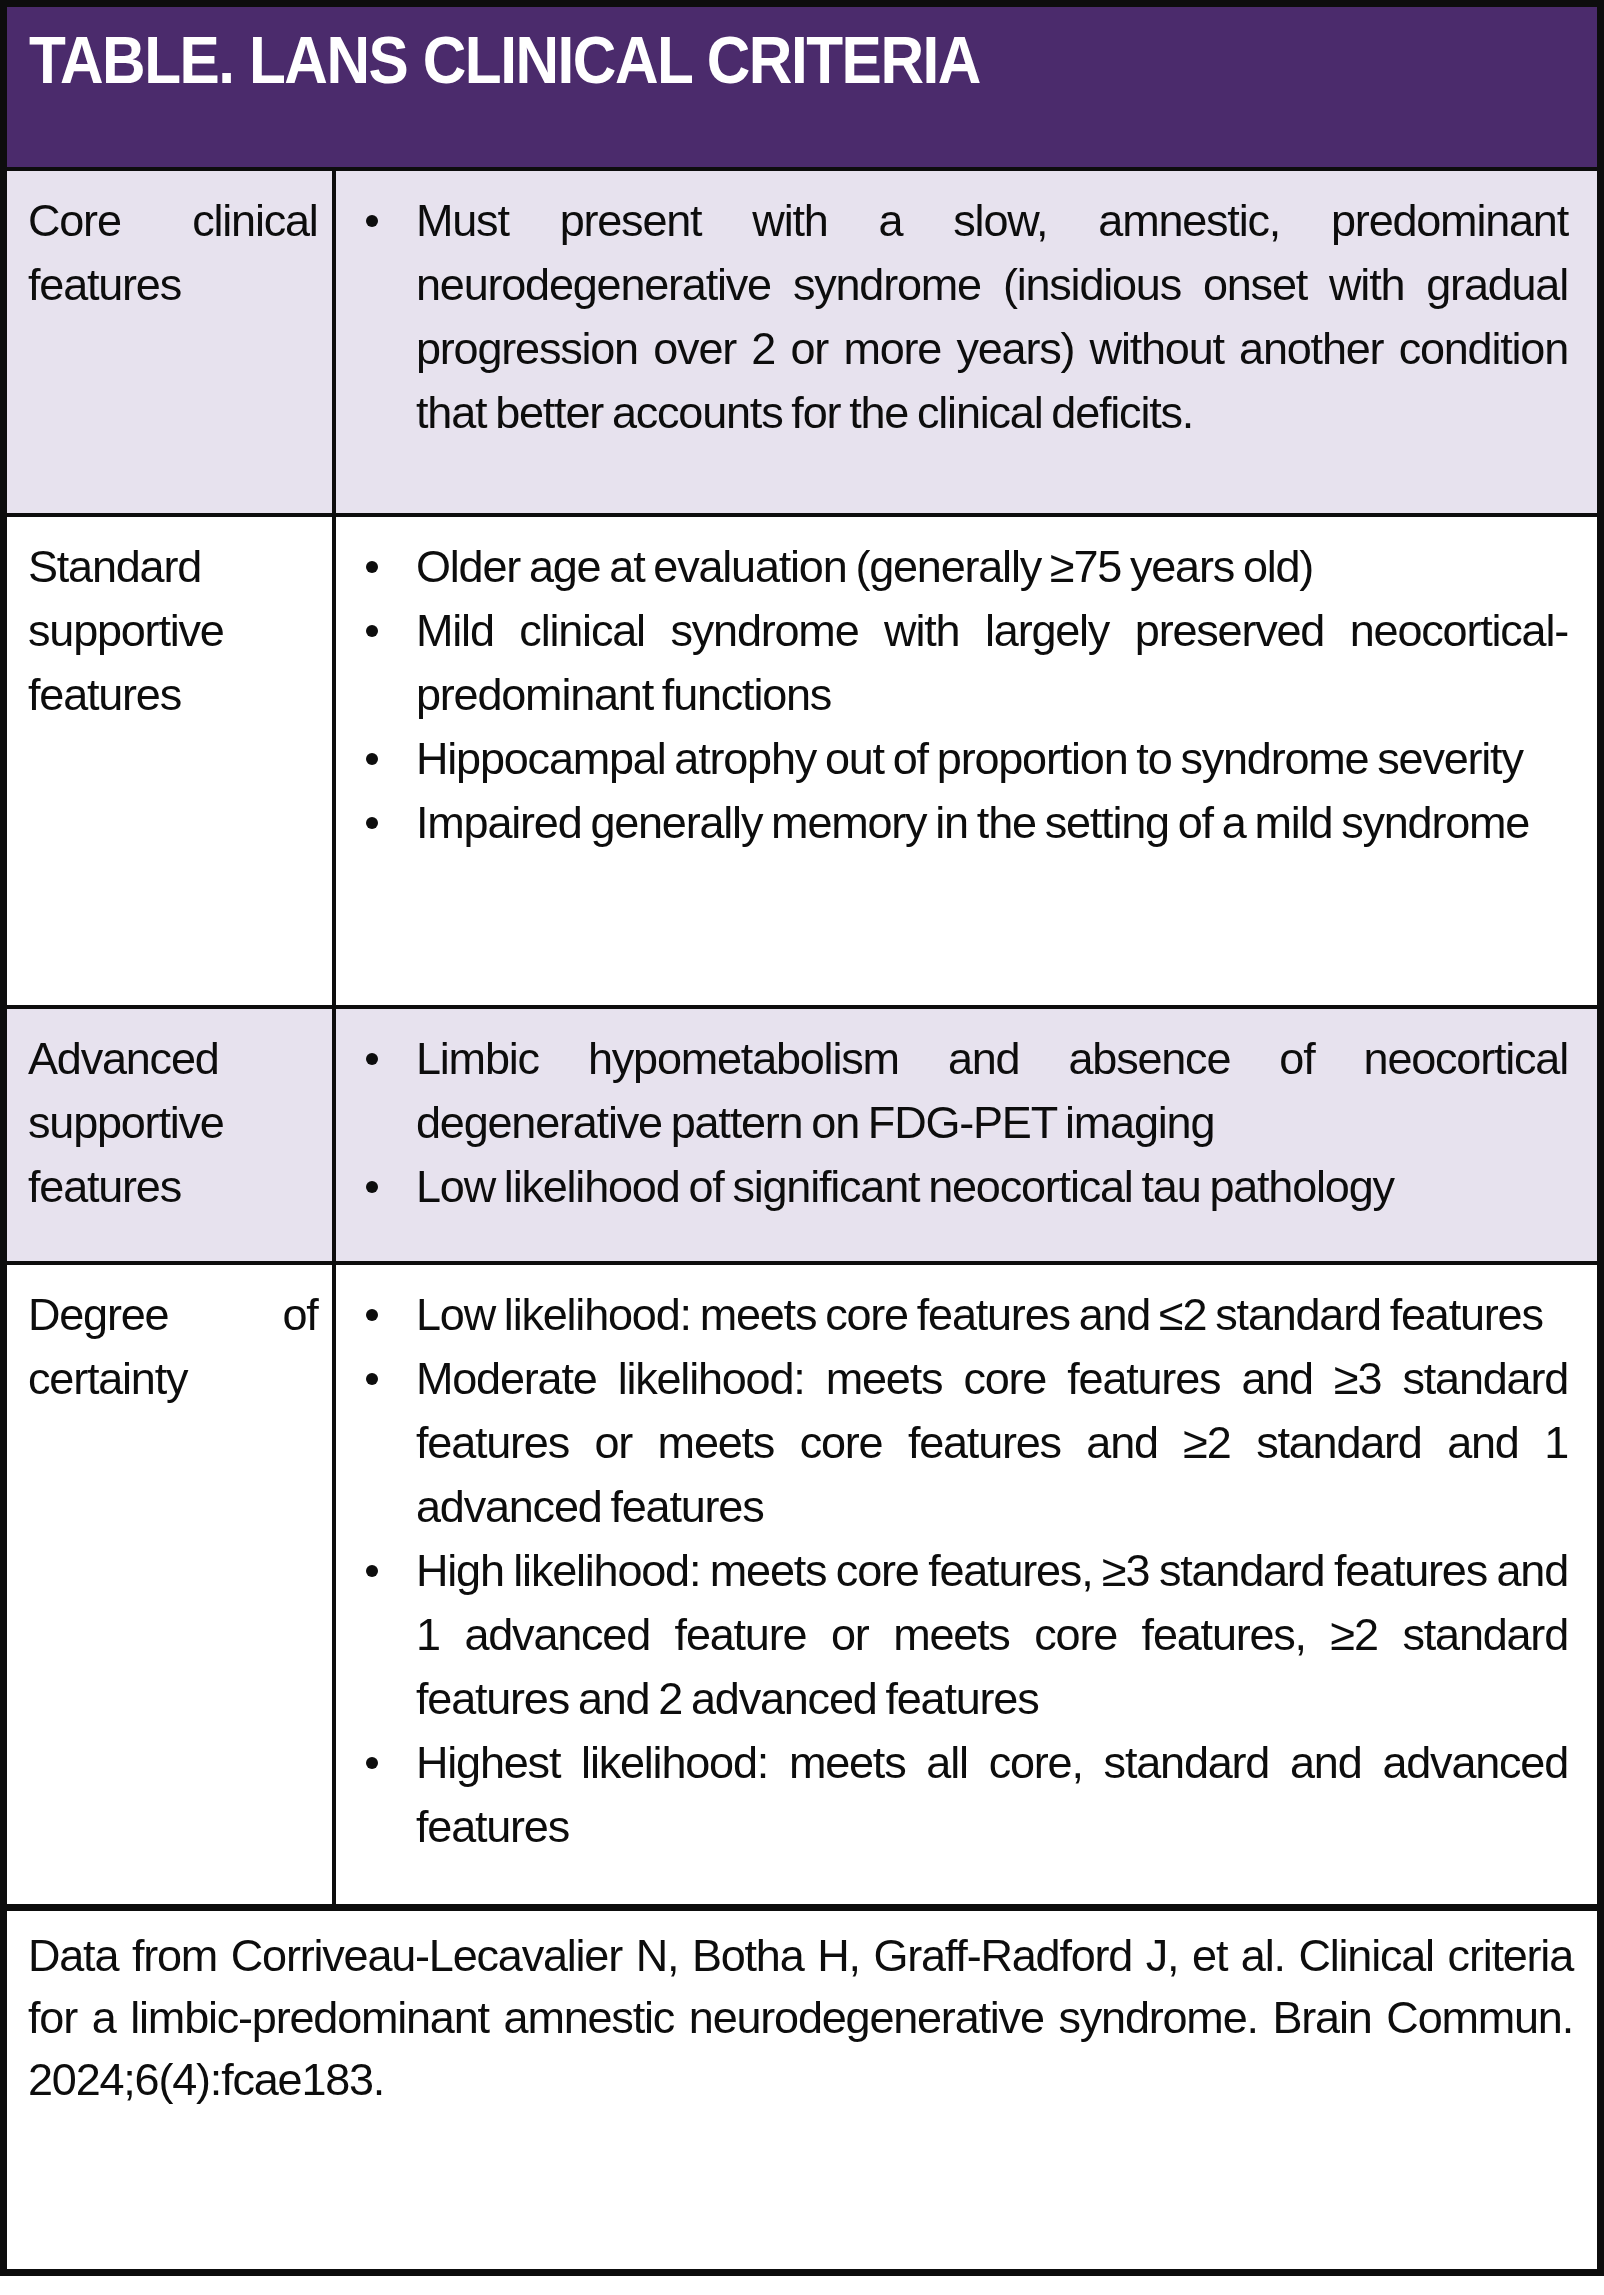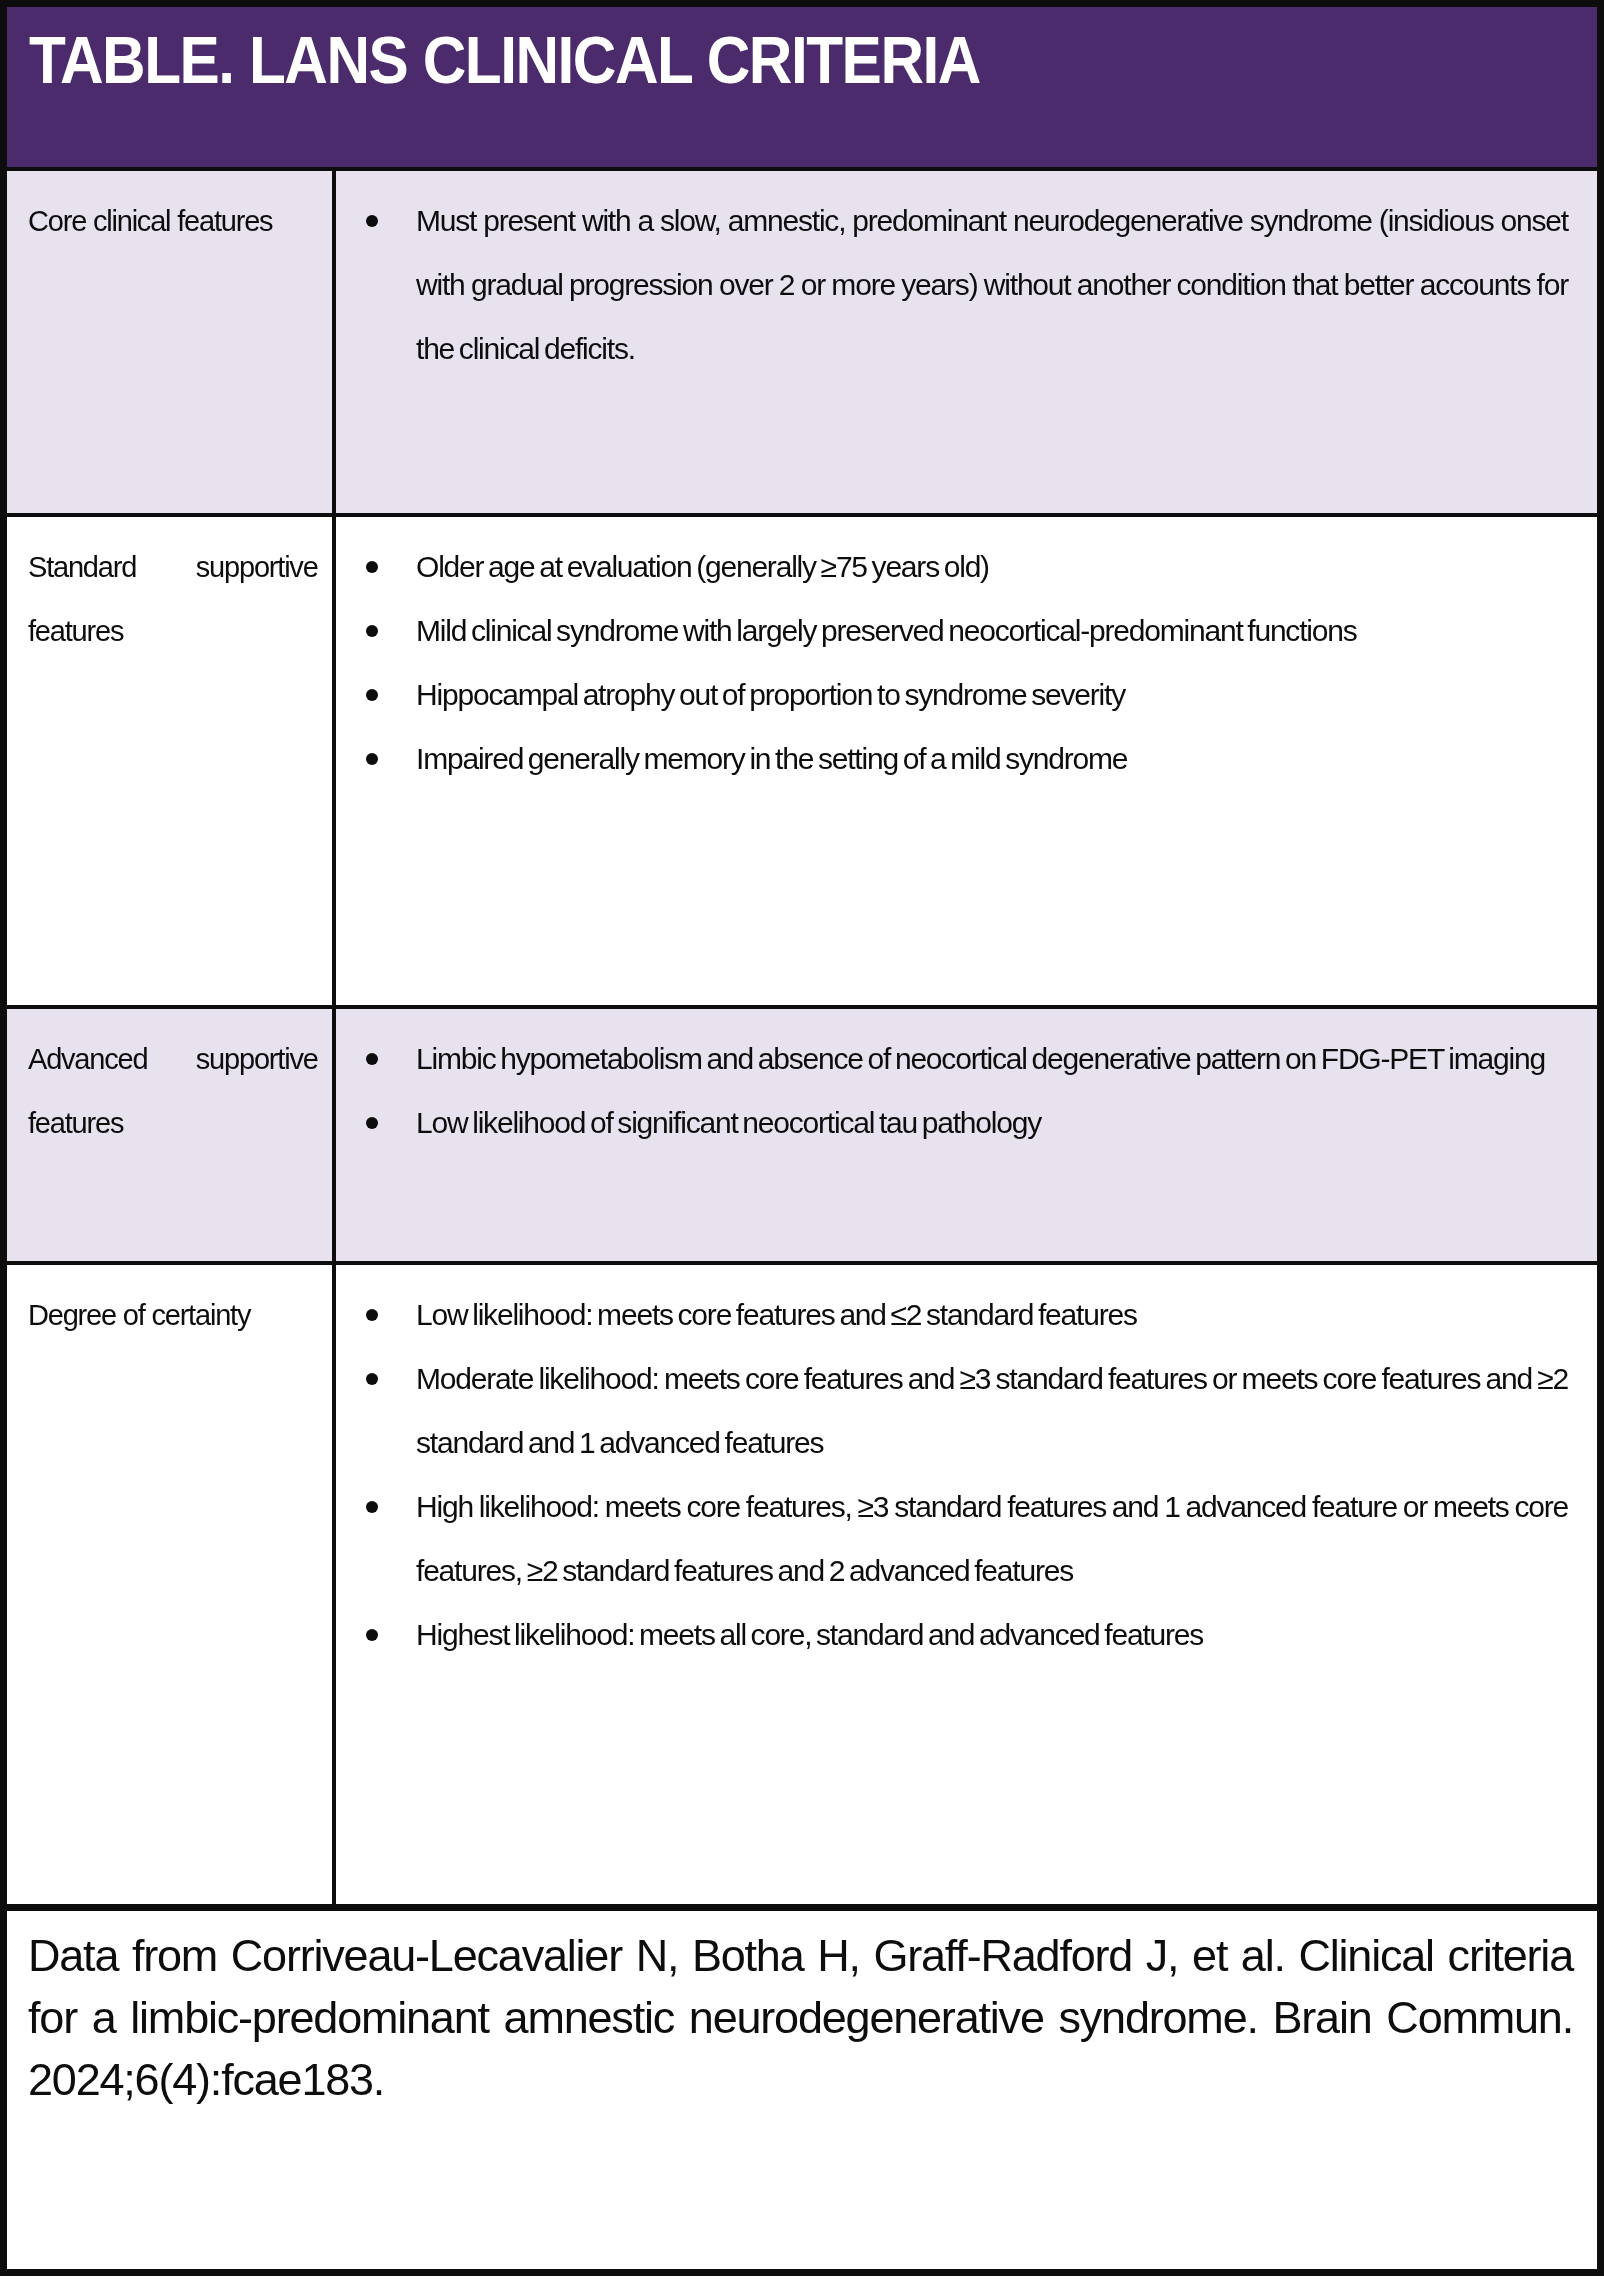--- a/index.html
+++ b/index.html
@@ -47,38 +47,38 @@
     grid-template-columns: 329px 1fr;
     border-top: 4px solid #0d0d0d;
     flex: 0 0 auto;
   }
   .row.alt { background: #E7E2EE; }
   .row.plain { background: #ffffff; }
   .label-cell {
     box-sizing: border-box;
     border-right: 4px solid #0d0d0d;
     padding: 17.6px 14.4px 17.6px 21px;
-    font-size: 29px;
+    font-size: 45px;
     line-height: 64px;
     letter-spacing: -1.2px;
     text-align: justify;
   }
   .content-cell {
     box-sizing: border-box;
     padding: 17.6px 29px 17.6px 0;
   }
   .content-cell ul {
     margin: 0;
     padding: 0;
     list-style: none;
   }
   .content-cell li {
     position: relative;
     padding-left: 80px;
-    font-size: 30px;
+    font-size: 45px;
     line-height: 64px;
     letter-spacing: -1.2px;
     word-spacing: -2.4px;
   }
   .content-cell li .dot {
     position: absolute;
     left: 30px;
     top: 26px;
     width: 12px;
     height: 12px;

